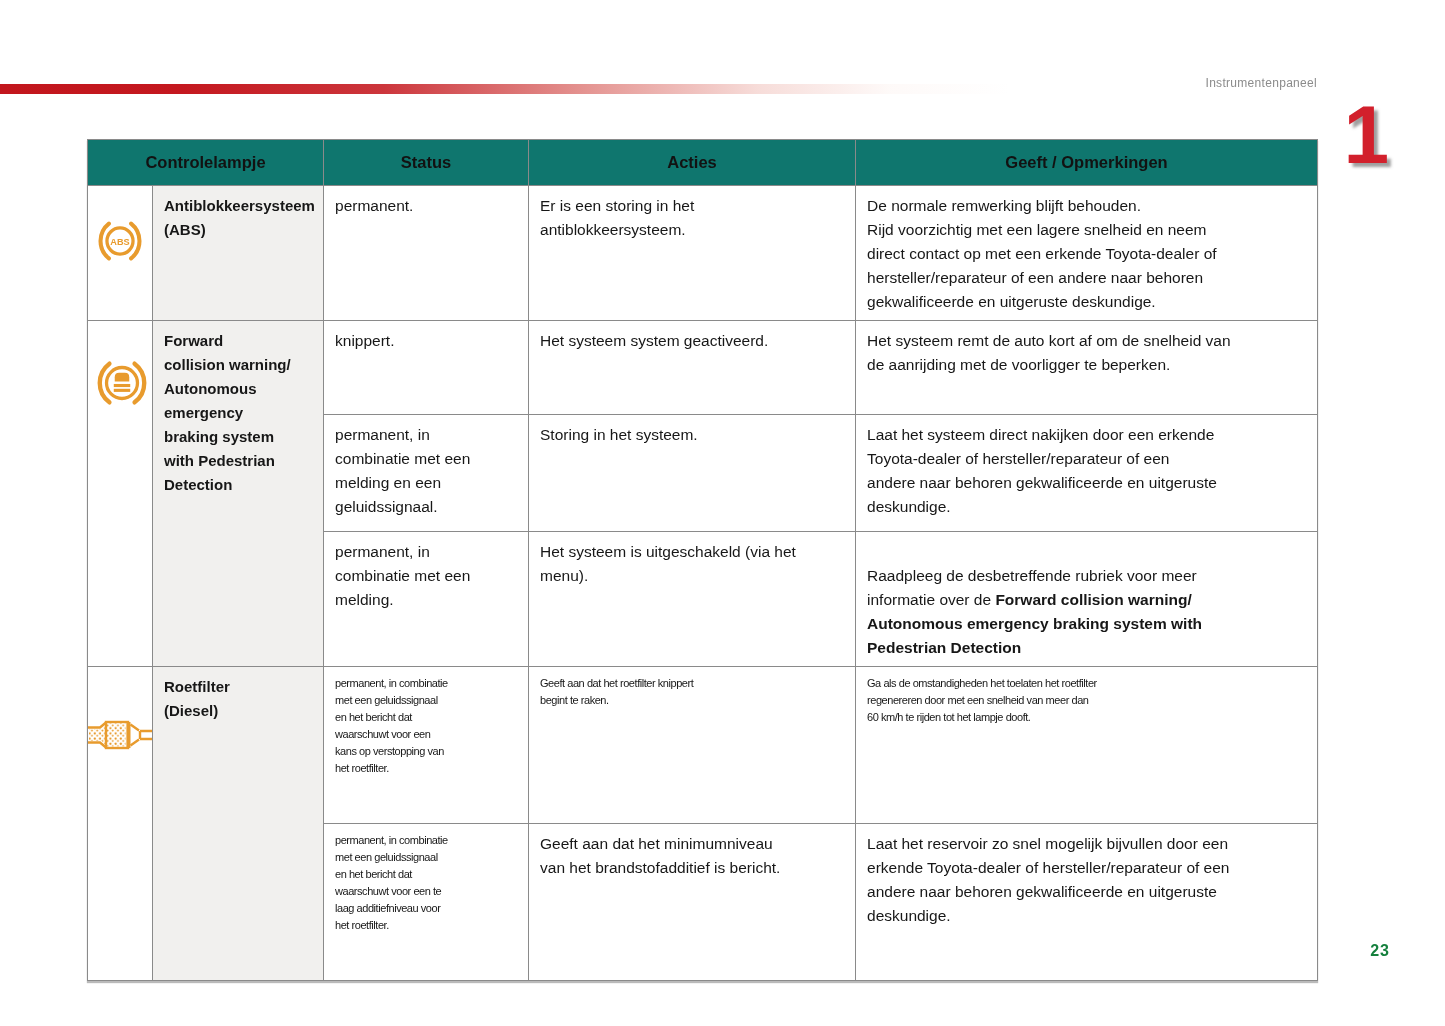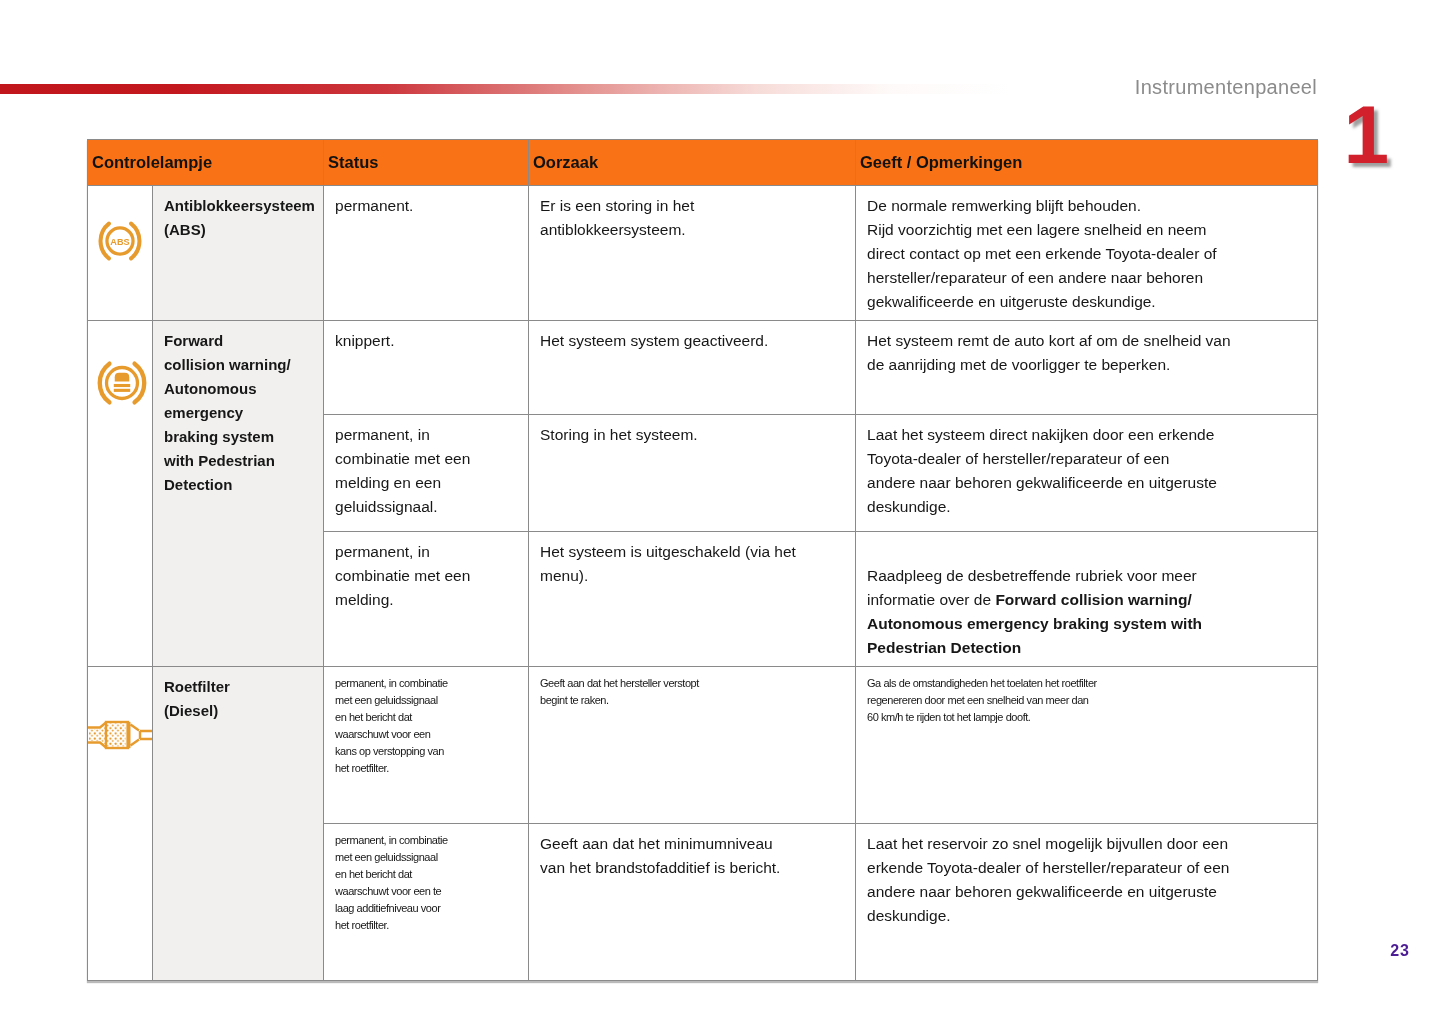--- a/index.html
+++ b/index.html
@@ -12,41 +12,41 @@
   
   .red-bar{
     position:absolute;left:0;top:84px;height:10px;width:1010px;
     background:linear-gradient(to right,
       #c2161d 0%, #c4181f 18%, rgba(197,26,33,0.88) 38%,
       rgba(206,60,55,0.55) 58%, rgba(225,130,118,0.28) 75%,
       rgba(245,210,200,0.12) 88%, rgba(255,255,255,0) 100%);
   }
   .header-title{
     position:absolute;top:76px;right:128px;
-    font-size:20px;color:#8b8b8b;letter-spacing:0.3px;text-align:right;
+    font-size:12px;color:#8b8b8b;letter-spacing:0.3px;text-align:right;
   }
   .chapter-num{
     position:absolute;top:96px;right:56px;
     font-size:82px;line-height:0.95;font-weight:bold;
     color:#d2202c;text-shadow:4px 4px 3px rgba(80,80,80,0.55);
   }
   .page-num{
-    position:absolute;top:942px;right:35px;
-    font-size:16px;font-weight:bold;color:#4c1d95;letter-spacing:1px;
+    position:absolute;top:942px;right:55px;
+    font-size:16px;font-weight:bold;color:#15803d;letter-spacing:1px;
   }
   
   table.tbl{
     position:absolute;left:87px;top:139px;
     border-collapse:collapse;table-layout:fixed;width:1230px;
     border:1px solid #6f6f6f;
     box-shadow:0 2px 1px rgba(130,130,130,0.55);
   }
   .tbl th{
-    background:#f97316;border:1px solid #8a8a8a;
-    font-size:16.5px;font-weight:bold;text-align:left;
+    background:#0f766e;border:1px solid #8a8a8a;
+    font-size:16.5px;font-weight:bold;text-align:center;
     padding:4px;color:#121212;
   }
   .tbl td{
     background:#ffffff;border:1px solid #8a8a8a;
     vertical-align:top;padding:8px 18px 6px 11px;
     font-size:15.5px;line-height:1.55;white-space:pre-line;
   }
   td.icon-cell{padding:8px 1px 0 4px;text-decoration:underline;}
   td.icon-cell.fcw{padding-top:12px;}
   td.icon-cell.dpf{padding-top:20px;padding-left:0;}
@@ -67,21 +67,21 @@
     <col style="width:65px">
       <col style="width:171px">
       <col style="width:205px">
       <col style="width:327px">
       <col style="width:462px">
   </colgroup>
   <tbody>
       <tr style="height:46px">
     <th colspan="2">Controlelampje</th>
     <th>Status</th>
-    <th>Oorzaak</th>
+    <th>Acties</th>
     <th>Geeft / Opmerkingen</th>
   </tr>
 
   <tr style="height:123px">
     <td class="icon-cell">
       <svg class="icon-svg" width="56" height="46" viewBox="0 0 58 46">
         <path d="M17.5 5 A23 23 0 0 0 17.5 41" fill="none" stroke="#E89B2D" stroke-width="4.2" stroke-linecap="round"></path>
         <path d="M40.5 5 A23 23 0 0 1 40.5 41" fill="none" stroke="#E89B2D" stroke-width="4.2" stroke-linecap="round"></path>
         <circle cx="29" cy="23" r="13.5" fill="none" stroke="#E89B2D" stroke-width="3.4"></circle>
         <text x="29" y="26.8" text-anchor="middle" font-family="Liberation Sans, sans-serif" font-size="9.5" font-weight="bold" fill="#E89B2D">ABS</text>
@@ -166,21 +166,21 @@
       </svg>
     </td>
     <td class="label-cell" rowspan="2">Roetfilter
 (Diesel)</td>
     <td class="narrow">permanent, in combinatie
 met een geluidssignaal
 en het bericht dat
 waarschuwt voor een
 kans op verstopping van
 het roetfilter.</td>
-    <td class="narrow">Geeft aan dat het hersteller verstopt
+    <td class="narrow">Geeft aan dat het roetfilter knippert
 begint te raken.</td>
     <td class="narrow">Ga als de omstandigheden het toelaten het roetfilter
 regenereren door met een snelheid van meer dan
 60 km/h te rijden tot het lampje dooft.</td>
   </tr>
   <tr style="height:157px">
     <td class="narrow">permanent, in combinatie
 met een geluidssignaal
 en het bericht dat
 waarschuwt voor een te

